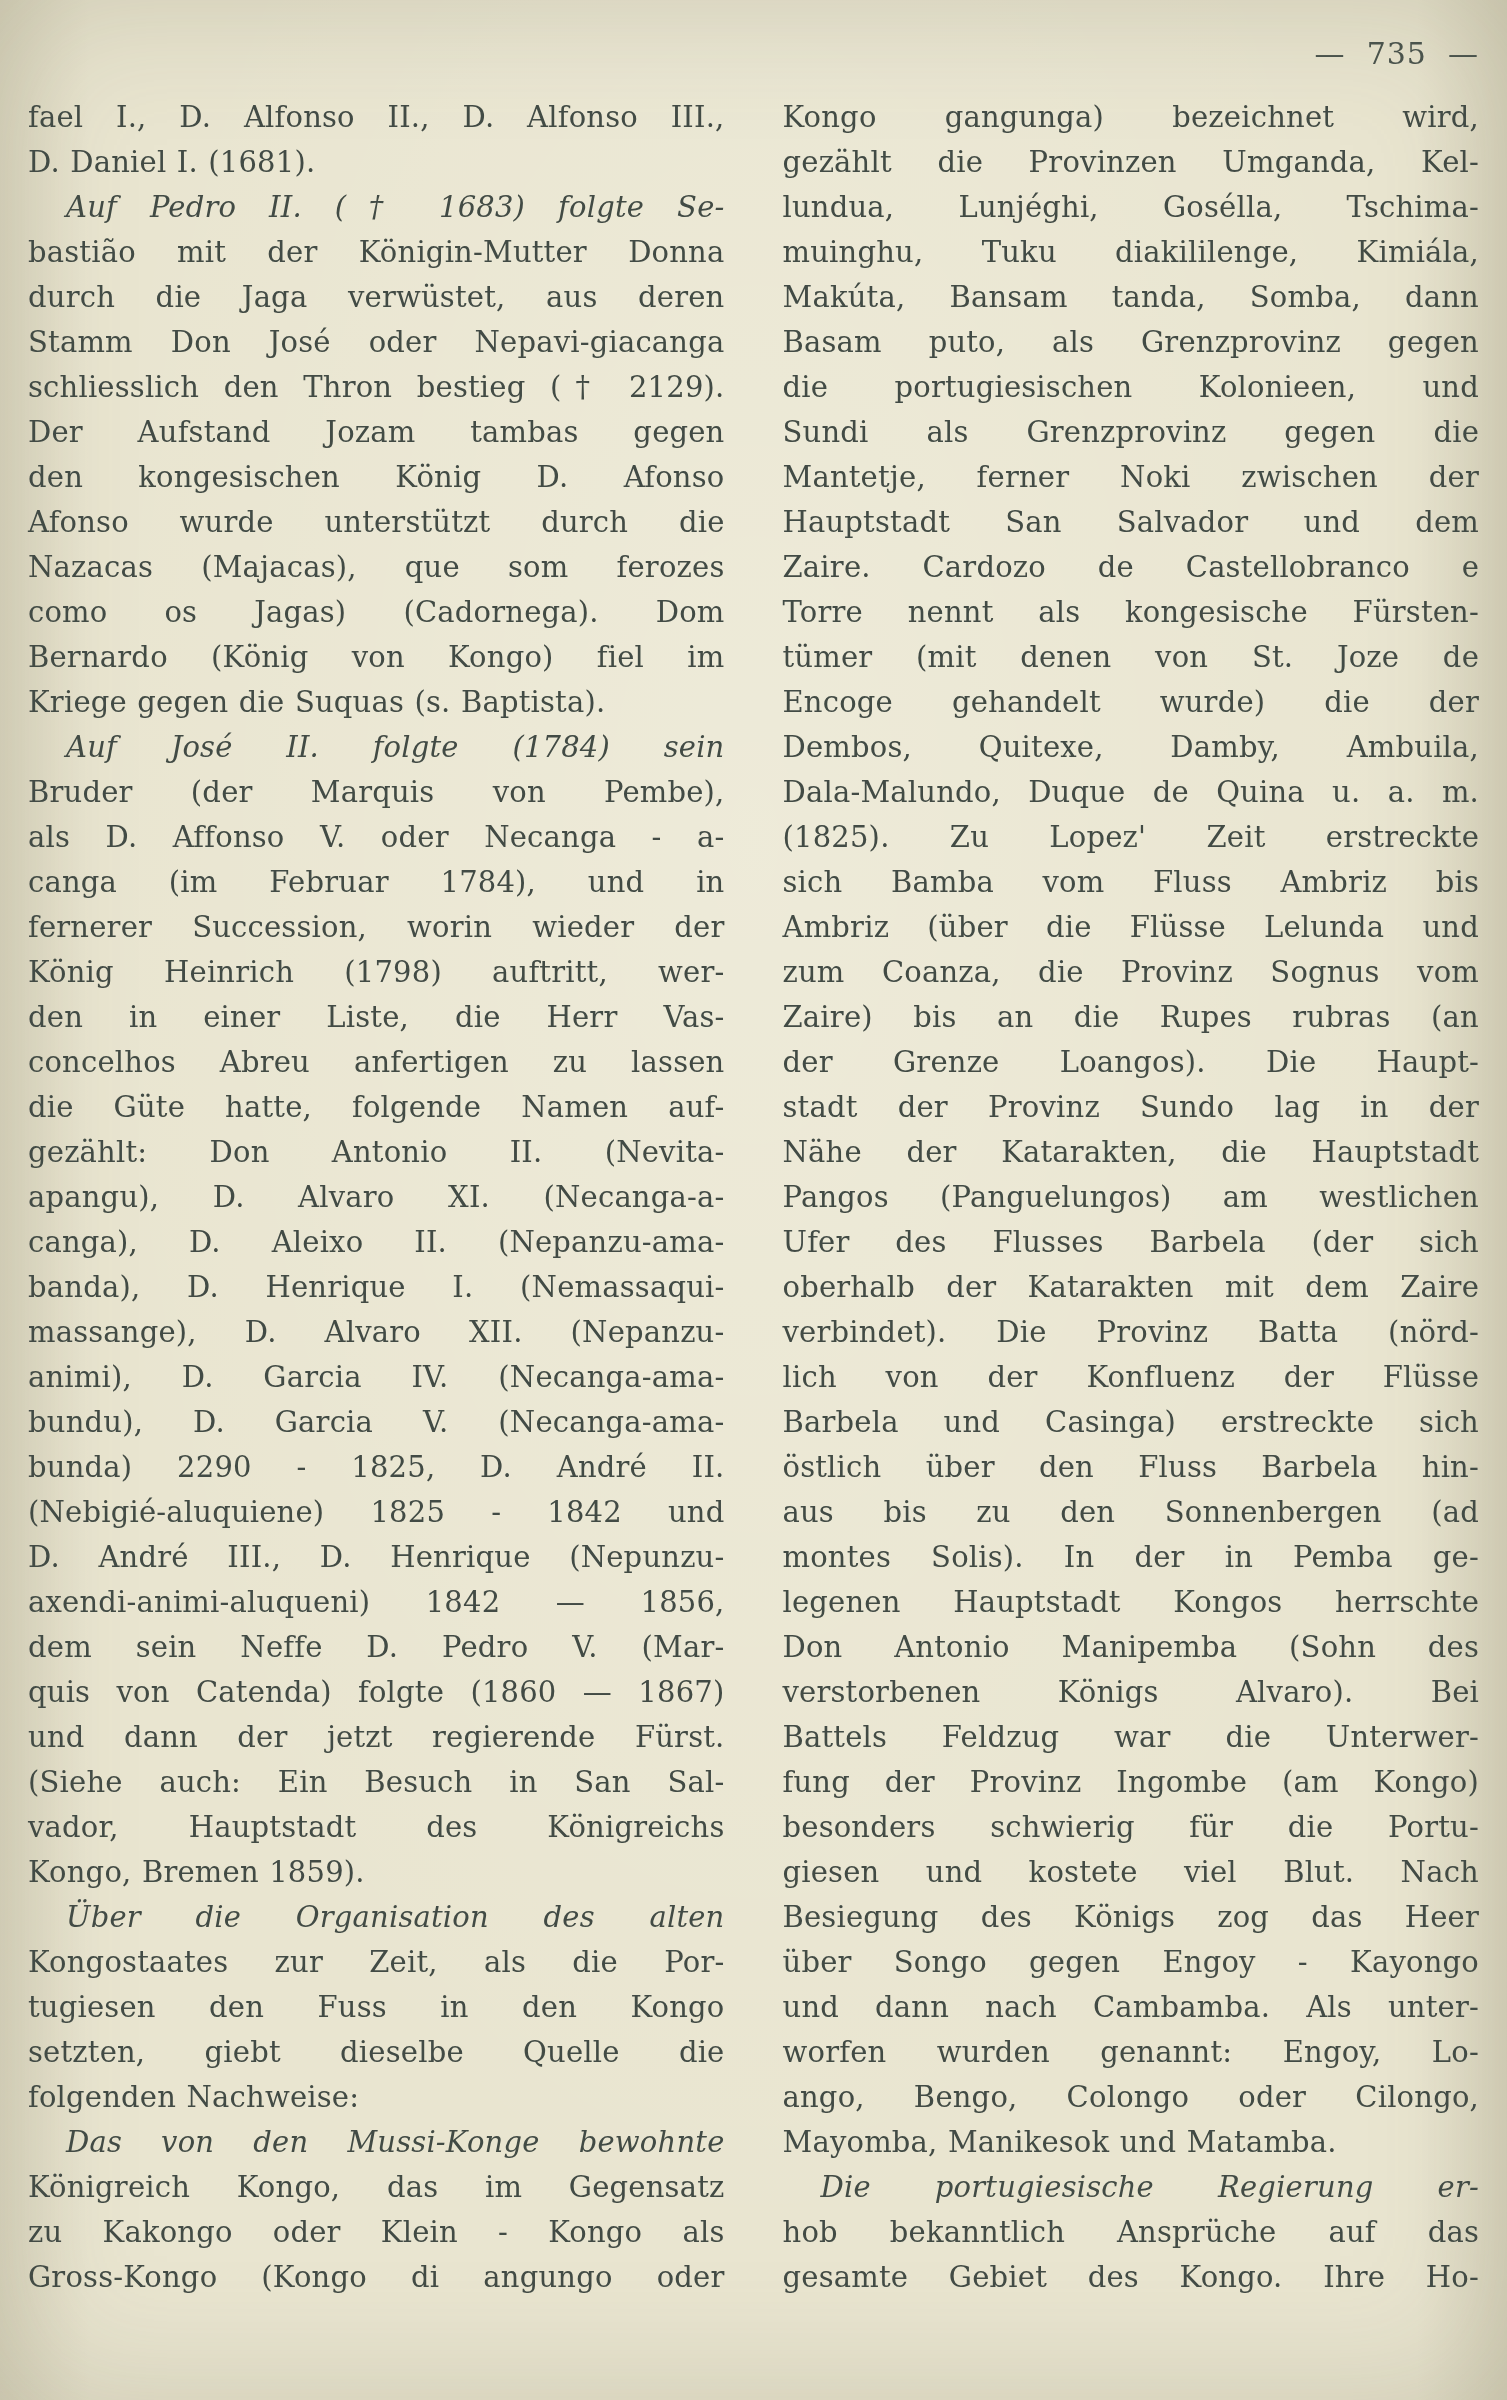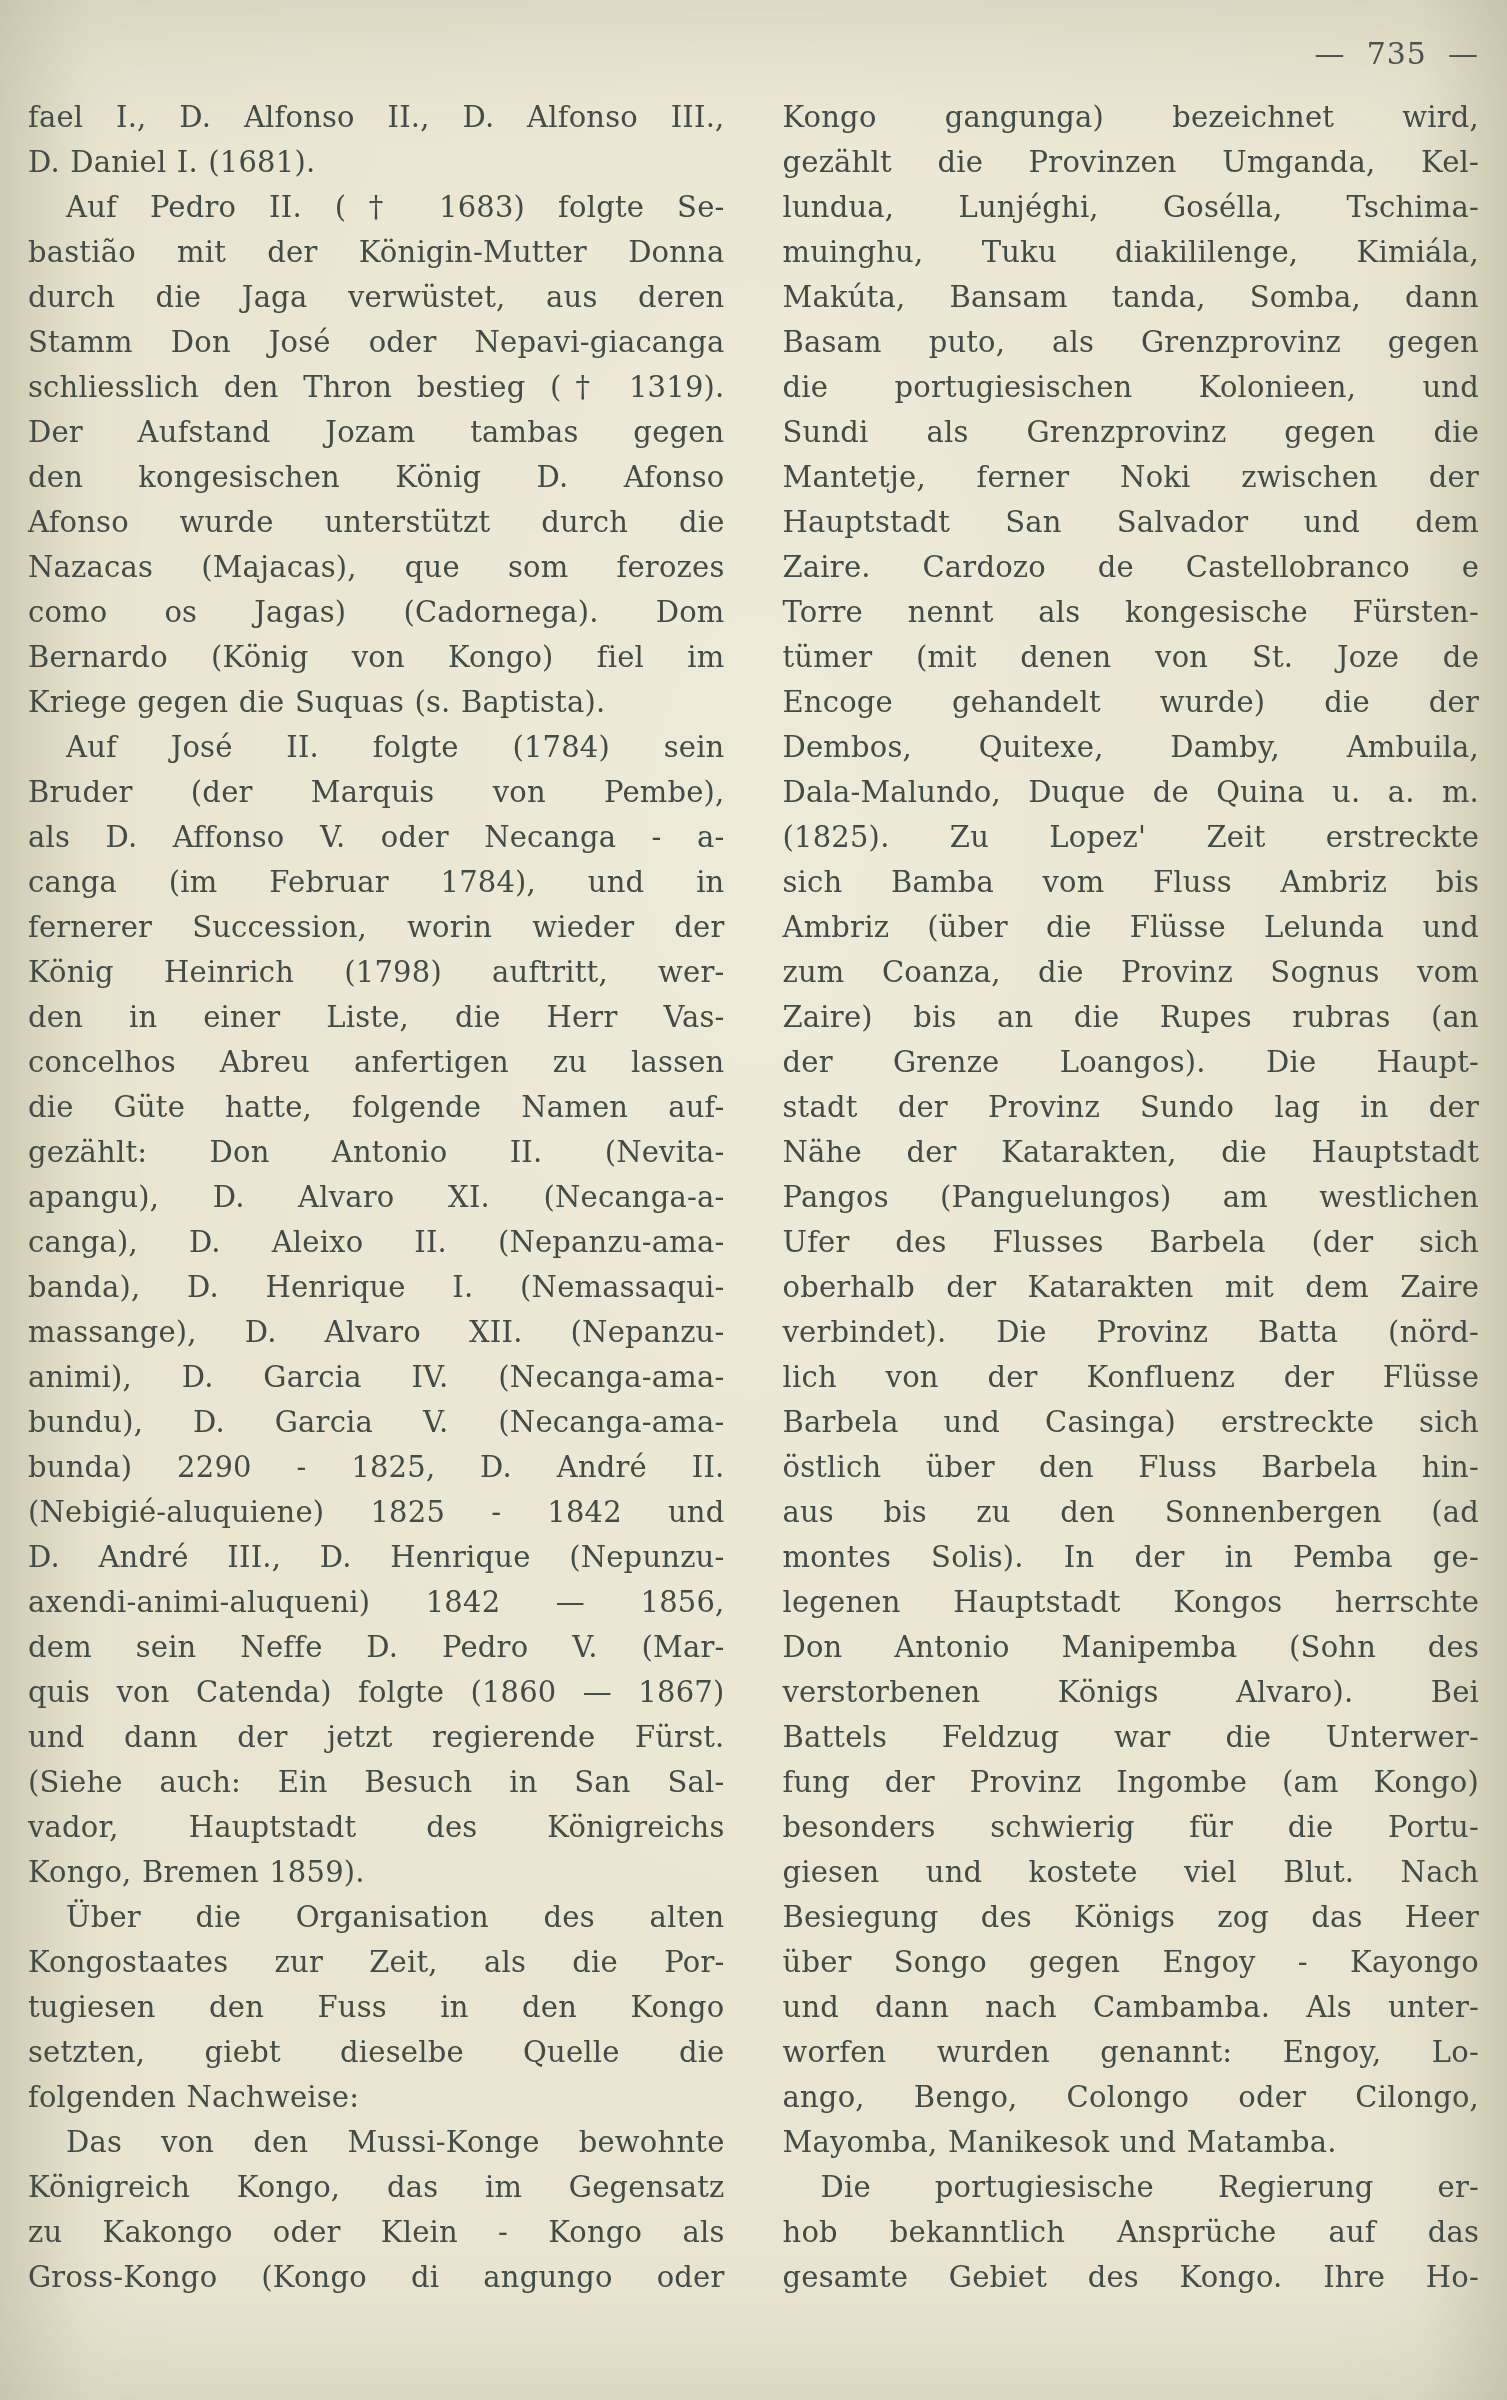--- a/index.html
+++ b/index.html
@@ -48,36 +48,37 @@
   .line {
     text-align: left;
     white-space: normal;
   }
   .line.just {
     text-align: justify;
     text-align-last: justify;
   }
   .line.indent {
     text-indent: 38px;
+    font-style: italic;
   }
 </style>
 </head>
 <body>
 
 <div class="page">
   <div class="page-header">—  735  —</div>
   <div class="columns">
     <div class="column">
         <div class="line just">fael I., D. Alfonso II., D. Alfonso III.,</div>
         <div class="line">D. Daniel I. (1681).</div>
         <div class="line indent just">Auf Pedro II. († 1683) folgte Se-</div>
         <div class="line just">bastião mit der Königin-Mutter Donna</div>
         <div class="line just">durch die Jaga verwüstet, aus deren</div>
         <div class="line just">Stamm Don José oder Nepavi-giacanga</div>
-        <div class="line just">schliesslich den Thron bestieg († 1319).</div>
+        <div class="line just">schliesslich den Thron bestieg († 2129).</div>
         <div class="line just">Der Aufstand Jozam tambas gegen</div>
         <div class="line just">den kongesischen König D. Afonso</div>
         <div class="line just">Afonso wurde unterstützt durch die</div>
         <div class="line just">Nazacas (Majacas), que som ferozes</div>
         <div class="line just">como os Jagas) (Cadornega). Dom</div>
         <div class="line just">Bernardo (König von Kongo) fiel im</div>
         <div class="line">Kriege gegen die Suquas (s. Baptista).</div>
         <div class="line indent just">Auf José II. folgte (1784) sein</div>
         <div class="line just">Bruder (der Marquis von Pembe),</div>
         <div class="line just">als D. Affonso V. oder Necanga - a-</div>

